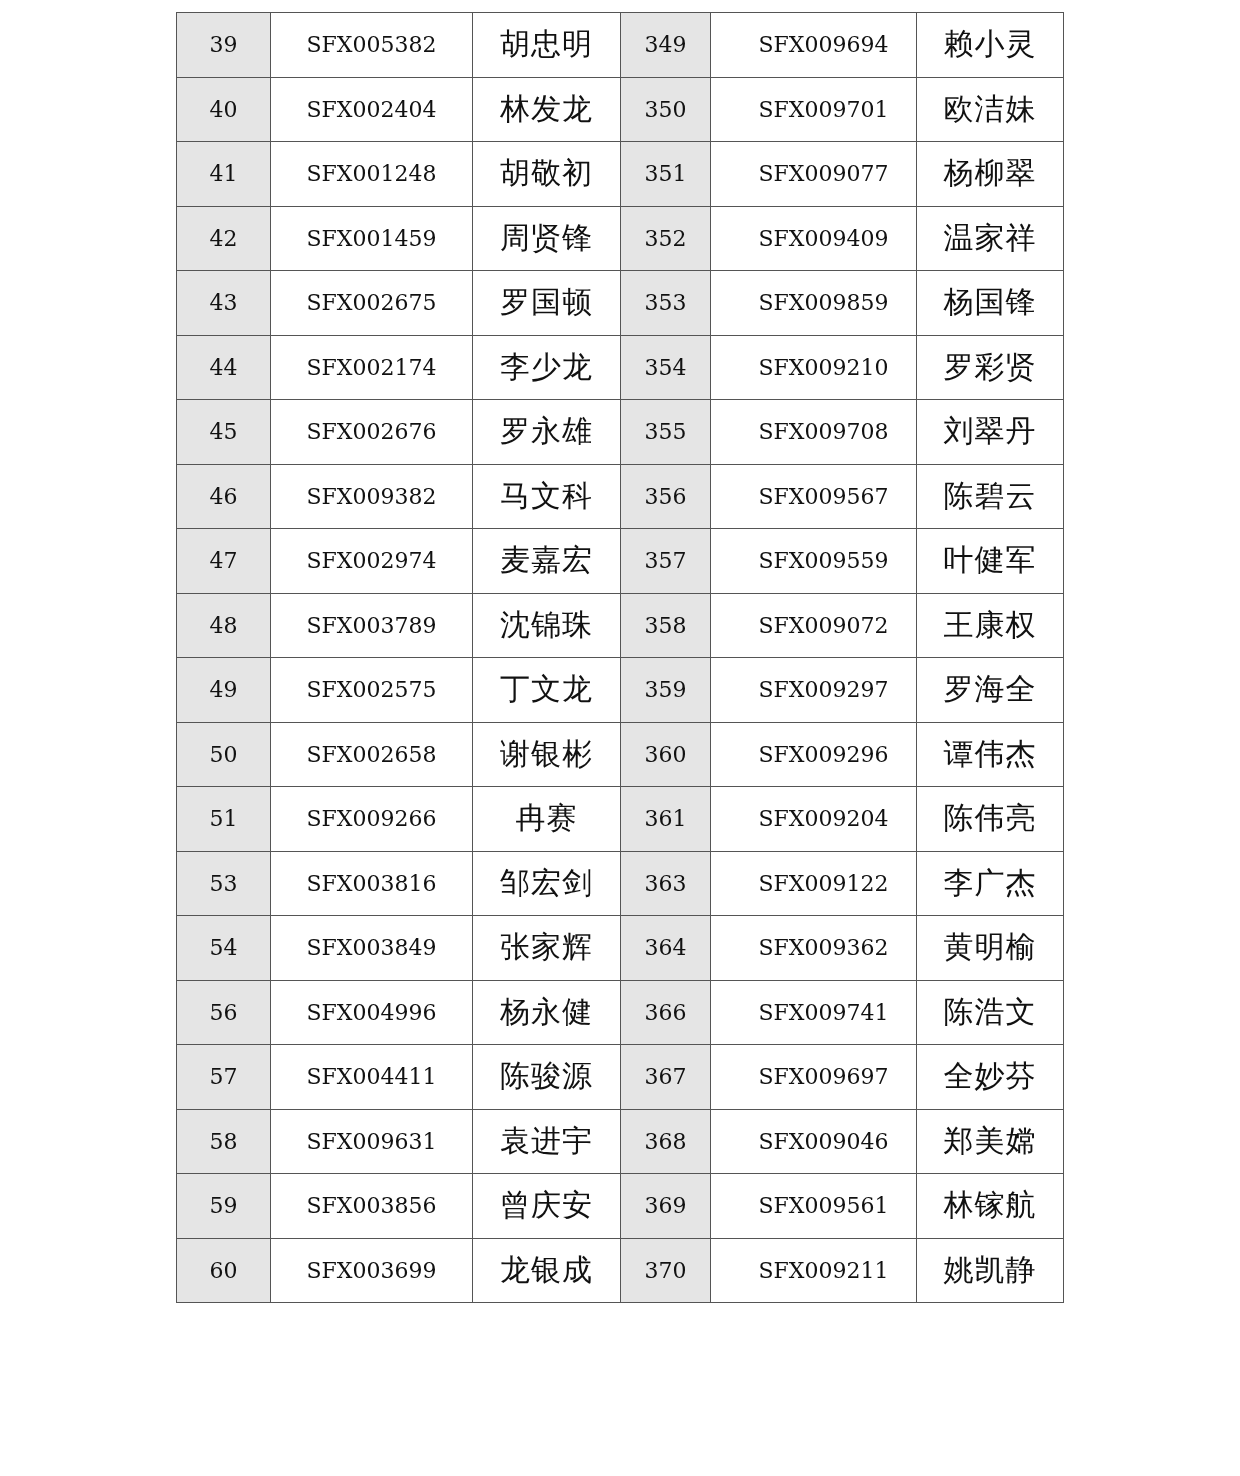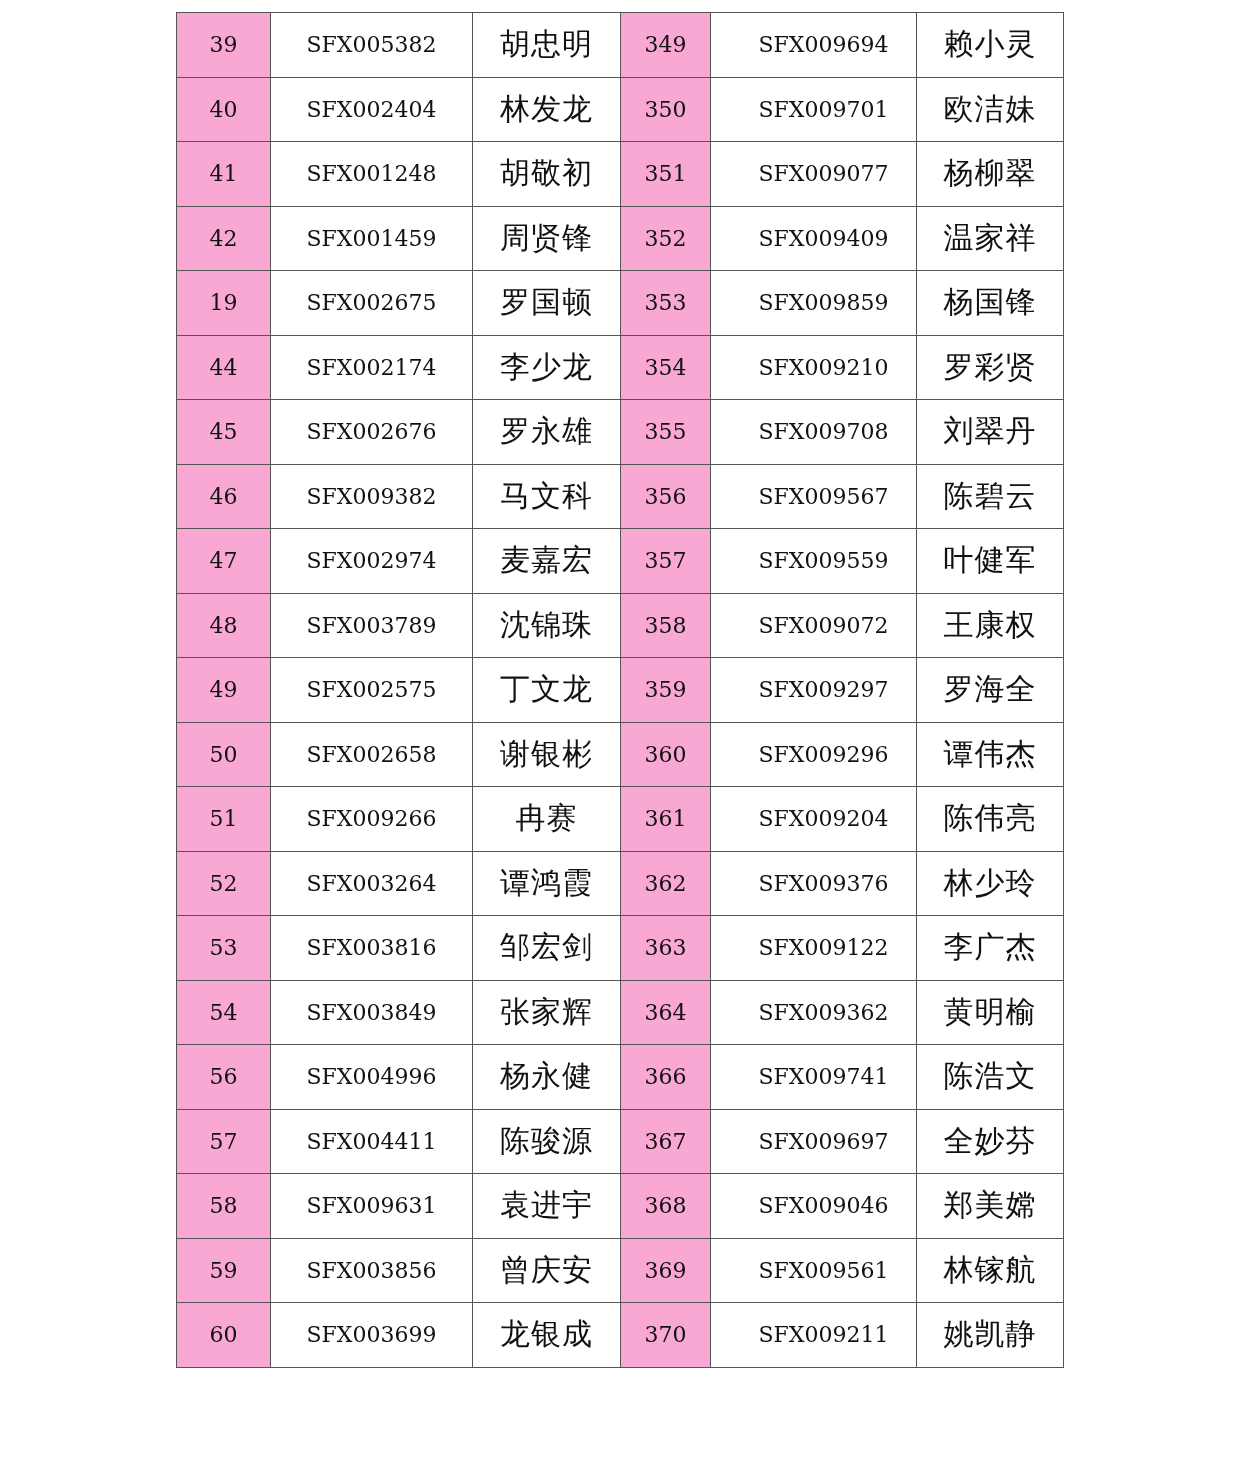--- a/index.html
+++ b/index.html
@@ -12,21 +12,21 @@
     }
     .sheet td {
       border: 1.5px solid #555;
       height: 64.5px;
       padding: 0;
       text-align: center;
       vertical-align: middle;
       font-size: 22px;
       box-sizing: border-box;
     }
-    .sheet td.num { background: #f9a8d4; width: 94px; }
+    .sheet td.num { background: #e5e5e5; width: 94px; }
     .sheet td.num.r { width: 90px; margin-top: 48px; }
     .sheet td.code { width: 202px; }
     .sheet td.code.r { width: 206px; padding-left: 20px; }
     .sheet td.name { width: 148px; font-family: "DejaVu Sans", "Liberation Sans", sans-serif; font-size: 30px; letter-spacing: 1px; }
     .sheet td.name.r { width: 147px; }
   </style>
 </head>
 <body>
 
 <table class="sheet">
@@ -57,21 +57,21 @@
       </tr>
       <tr>
         <td class="num">42</td>
         <td class="code">SFX001459</td>
         <td class="name">周贤锋</td>
         <td class="num r">352</td>
         <td class="code r">SFX009409</td>
         <td class="name r">温家祥</td>
       </tr>
       <tr>
-        <td class="num">19</td>
+        <td class="num">43</td>
         <td class="code">SFX002675</td>
         <td class="name">罗国顿</td>
         <td class="num r">353</td>
         <td class="code r">SFX009859</td>
         <td class="name r">杨国锋</td>
       </tr>
       <tr>
         <td class="num">44</td>
         <td class="code">SFX002174</td>
         <td class="name">李少龙</td>
@@ -129,28 +129,20 @@
       </tr>
       <tr>
         <td class="num">51</td>
         <td class="code">SFX009266</td>
         <td class="name">冉赛</td>
         <td class="num r">361</td>
         <td class="code r">SFX009204</td>
         <td class="name r">陈伟亮</td>
       </tr>
       <tr>
-        <td class="num">52</td>
-        <td class="code">SFX003264</td>
-        <td class="name">谭鸿霞</td>
-        <td class="num r">362</td>
-        <td class="code r">SFX009376</td>
-        <td class="name r">林少玲</td>
-      </tr>
-      <tr>
         <td class="num">53</td>
         <td class="code">SFX003816</td>
         <td class="name">邹宏剑</td>
         <td class="num r">363</td>
         <td class="code r">SFX009122</td>
         <td class="name r">李广杰</td>
       </tr>
       <tr>
         <td class="num">54</td>
         <td class="code">SFX003849</td>

